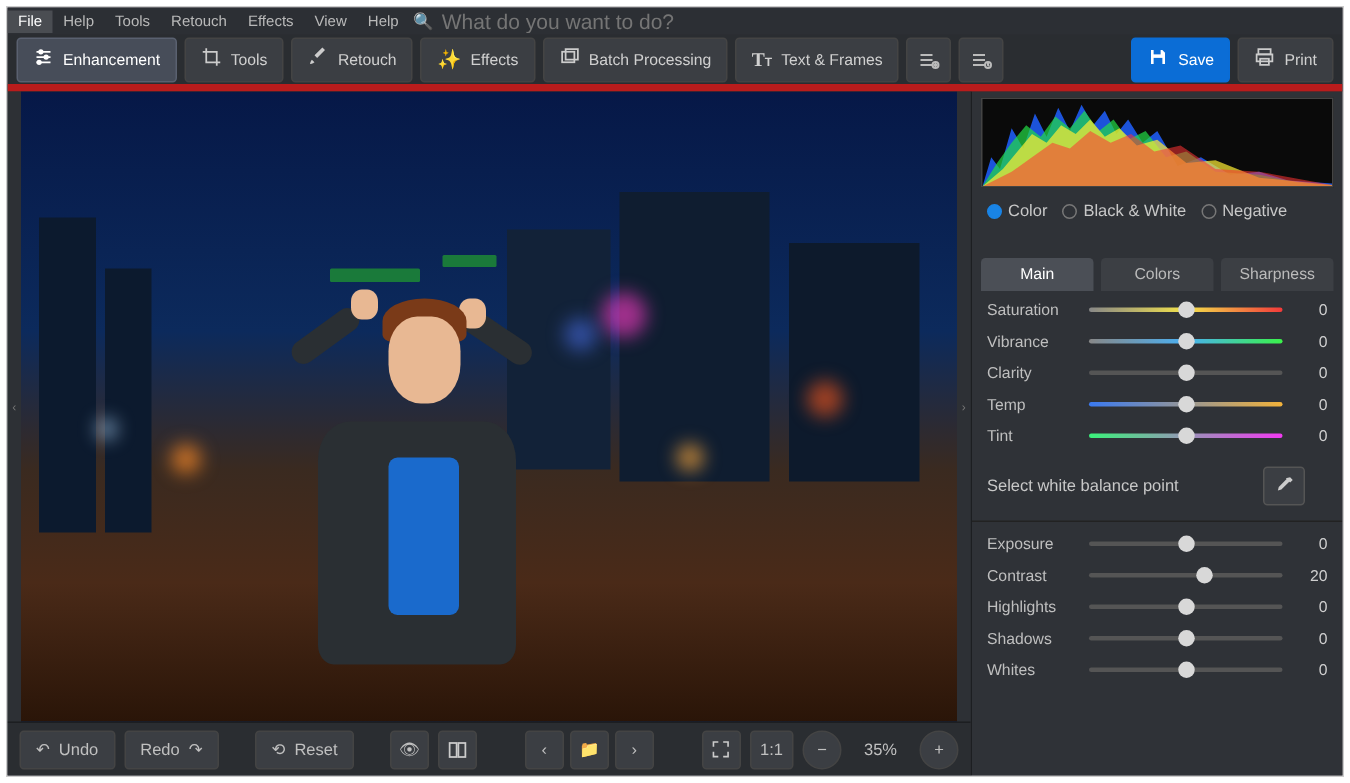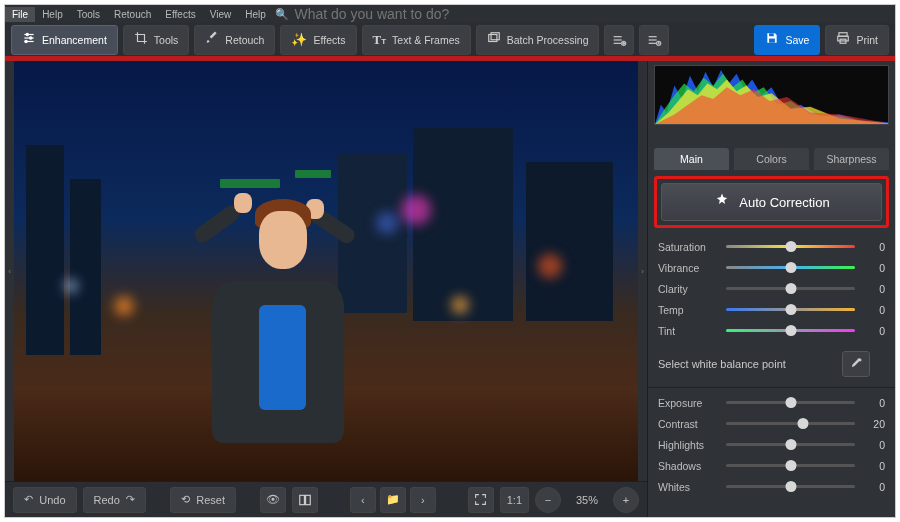--- a/index.html
+++ b/index.html
@@ -141,31 +141,31 @@
             <path d="M20 4l-9 9-3-3 9-9zM5 15c-2 2-2 5-2 5s3 0 5-2l-3-3z"></path>
           </svg>
       </span>
       <span>Retouch</span>
     </div>
     <div class="tbtn">
       <span class="ticon">✨</span>
       <span>Effects</span>
     </div>
     <div class="tbtn">
-      <span class="ticon" style="font-weight:bold;font-family:serif">T<span style="font-size:8px">T</span></span>
-      <span>Text &amp; Frames</span>
-    </div>
-    <div class="tbtn">
       <span class="ticon">
         <svg width="14" height="14" viewBox="0 0 24 24" fill="none" stroke="#ccc" stroke-width="2">
             <rect x="3" y="6" width="14" height="12"></rect>
             <rect x="7" y="3" width="14" height="12"></rect>
           </svg>
       </span>
       <span>Batch Processing</span>
+    </div>
+    <div class="tbtn">
+      <span class="ticon" style="font-weight:bold;font-family:serif">T<span style="font-size:8px">T</span></span>
+      <span>Text &amp; Frames</span>
     </div>
     <div class="icon-btn-sm">
       <svg width="16" height="16" viewBox="0 0 24 24" fill="none" stroke="#bbb" stroke-width="2">
           <line x1="4" y1="7" x2="16" y2="7"></line>
           <line x1="4" y1="12" x2="16" y2="12"></line>
           <line x1="4" y1="17" x2="16" y2="17"></line>
           <circle cx="19" cy="17" r="3"></circle>
           <line x1="19" y1="15" x2="19" y2="19"></line>
           <line x1="17" y1="17" x2="21" y2="17"></line>
         </svg>
@@ -291,34 +291,38 @@
 
     <div class="rpanel">
       <div class="hist">
         <svg viewBox="0 0 240 60" preserveAspectRatio="none">
           <polygon points="0,60 6,40 12,48 20,20 28,34 36,10 44,26 52,6 60,22 68,4 76,18 84,8 92,24 100,14 110,30 120,22 134,46 150,40 170,52 190,50 210,56 240,58 240,60" fill="#2060ff" opacity="0.85"></polygon>
           <polygon points="0,60 10,44 20,30 30,18 40,26 50,12 60,20 70,8 80,22 90,14 100,28 112,22 126,40 140,36 160,50 190,52 220,58 240,59 240,60" fill="#22dd44" opacity="0.7"></polygon>
           <polygon points="0,60 14,48 24,36 34,24 44,30 54,18 64,24 74,14 84,26 94,20 106,32 120,28 140,44 160,42 190,54 240,59 240,60" fill="#ffee33" opacity="0.7"></polygon>
           <polygon points="0,60 20,50 34,40 48,30 60,34 74,22 88,30 102,24 118,36 136,32 160,48 190,50 240,59 240,60" fill="#ff3333" opacity="0.55"></polygon>
         </svg>
       </div>
+      <div class="radios">
+        <div class="radio">
+            <span class="rdot on"></span>
+            <span>Color</span>
+          </div>
+        <div class="radio">
+            <span class="rdot"></span>
+            <span>Black &amp; White</span>
+          </div>
+        <div class="radio">
+            <span class="rdot"></span>
+            <span>Negative</span>
+          </div>
+      </div>
       <div class="rtabs">
         <div class="rtab active">Main</div>
         <div class="rtab">Colors</div>
         <div class="rtab">Sharpness</div>
-      </div>
-      <div class="auto-wrap">
-        <div class="auto-btn">
-          <span>
-            <svg width="18" height="18" viewBox="0 0 24 24" fill="#fff">
-                <path d="M12 2l2 5 5 1-4 3 1 5-4-3-4 3 1-5-4-3 5-1z"></path>
-              </svg>
-          </span>
-          <span>Auto Correction</span>
-        </div>
       </div>
       <div class="sliders">
         <div class="srow sat">
             <span class="lbl">Saturation</span>
             <div class="track">
               <div class="thumb"></div>
             </div>
             <span class="val">0</span>
           </div>
         <div class="srow vib">

